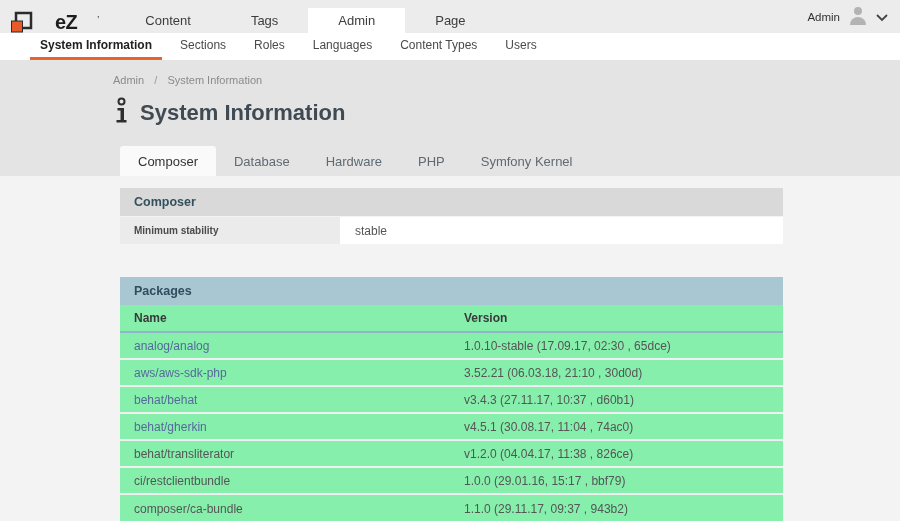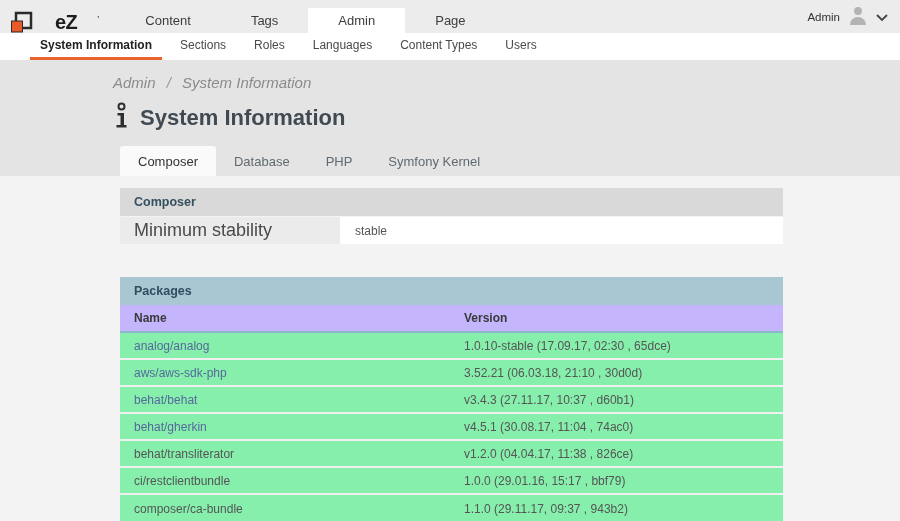--- a/index.html
+++ b/index.html
@@ -17,41 +17,41 @@
   .user-menu { margin-left:auto; display:flex; align-items:center; gap:7px; padding-right:12px; cursor:pointer; }
   .user-name { font-size:11.5px; color:#333; }
 
   
   .subnav { height:27px; background:#ffffff; display:flex; align-items:stretch; padding-left:30px; }
   .subnav-item { display:flex; align-items:center; padding:0 10px; margin-right:8px; font-size:12px; color:#4a4a4a; cursor:pointer; border-bottom:3px solid transparent; }
   .subnav-item.active { font-weight:bold; color:#222; border-bottom-color:#e8622d; }
 
   
   .grayband { background:#e4e4e4; height:116px; position:relative; }
-  .breadcrumb { padding:14px 0 0 113px; font-size:15px; color:#8b8b8b;font-style:italic; }
+  .breadcrumb { padding:14px 0 0 113px; font-size:11px; color:#8b8b8b; }
   .breadcrumb .crumb { cursor:pointer; }
   .breadcrumb .sep { margin:0 7px; color:#9a9a9a; }
   .page-title-row { display:flex; align-items:center; gap:11px; margin:11px 0 0 114px; }
   .page-title { font-size:22px; font-weight:bold; color:#404a52; }
   .tabs { position:absolute; bottom:0; left:120px; display:flex; }
   .tab { height:30px; display:flex; align-items:center; padding:0 18px; font-size:13px; color:#5f6a72; cursor:pointer; }
   .tab.active { background:#fafafa; color:#333; border-radius:3px 3px 0 0; }
 
   
   .content { background:#f3f3f3; padding-top:12px; }
   .table { width:663px; margin-left:120px; }
   .section-header { height:28px; line-height:28px; padding-left:14px; font-size:12.5px; font-weight:bold; }
   .composer .section-header { background:#d9d9d9; color:#33505e; margin-bottom:1px; }
   .kv-row { display:flex; height:27px; }
-  .kv-label { width:220px; background:#ebebeb; font-weight:normal; color:#4a4a4a; font-size:18px; display:flex; align-items:center; padding-left:14px; }
+  .kv-label { width:220px; background:#ebebeb; font-weight:bold; color:#4a4a4a; font-size:10px; display:flex; align-items:center; padding-left:14px; }
   .kv-value { flex:1; background:#ffffff; font-size:12px; color:#555; display:flex; align-items:center; padding-left:15px; }
 
   .packages { margin-top:33px; }
   .packages .section-header { background:#a9c7d3; color:#2f4d5c; }
-  .cols-row { display:flex; height:28px; background:#c4b5fd; border-bottom:2px solid #8fb6ca; }
+  .cols-row { display:flex; height:28px; background:#86efac; border-bottom:2px solid #8fb6ca; }
   .col-cell { font-weight:bold; font-size:12px; color:#3a3a3a; display:flex; align-items:center; padding-left:14px; }
   .col-name { width:330px; }
   .col-version { flex:1; }
   .pkg-row { display:flex; height:27px; background:#86efac; border-bottom:2px solid #f0f0f0;justify-content:space-between; }
   .pkg-row:last-child { border-bottom:none; }
   .pkg-cell { font-size:12px; display:flex; align-items:center; padding-left:14px; }
   .pkg-name { width:330px; color:#56699b; cursor:pointer; }
   .pkg-row.plain .pkg-name { color:#555; cursor:default; }
   .pkg-version { flex:1; color:#555; }
 </style>
@@ -109,20 +109,21 @@
       <svg width="15" height="27" viewBox="0 0 15 27">
         <circle cx="7.5" cy="4.5" r="3" fill="none" stroke="#2e2e2e" stroke-width="2"></circle>
         <path d="M3.5 11 H10 V23 H12.5 V25.5 H2.5 V23 H6.5 V13.5 H3.5 Z" fill="#2e2e2e"></path>
       </svg>
     </span>
     <h1 class="page-title">System Information</h1>
   </div>
   <div class="tabs">
     <a class="tab active">Composer</a>
     <a class="tab">Database</a>
+    <a class="tab">Hardware</a>
     <a class="tab">PHP</a>
     <a class="tab">Symfony Kernel</a>
   </div>
 </section>
 
 <main class="content">
 
   <div class="table composer">
     <div class="section-header">Composer</div>
     <div class="kv-row">

